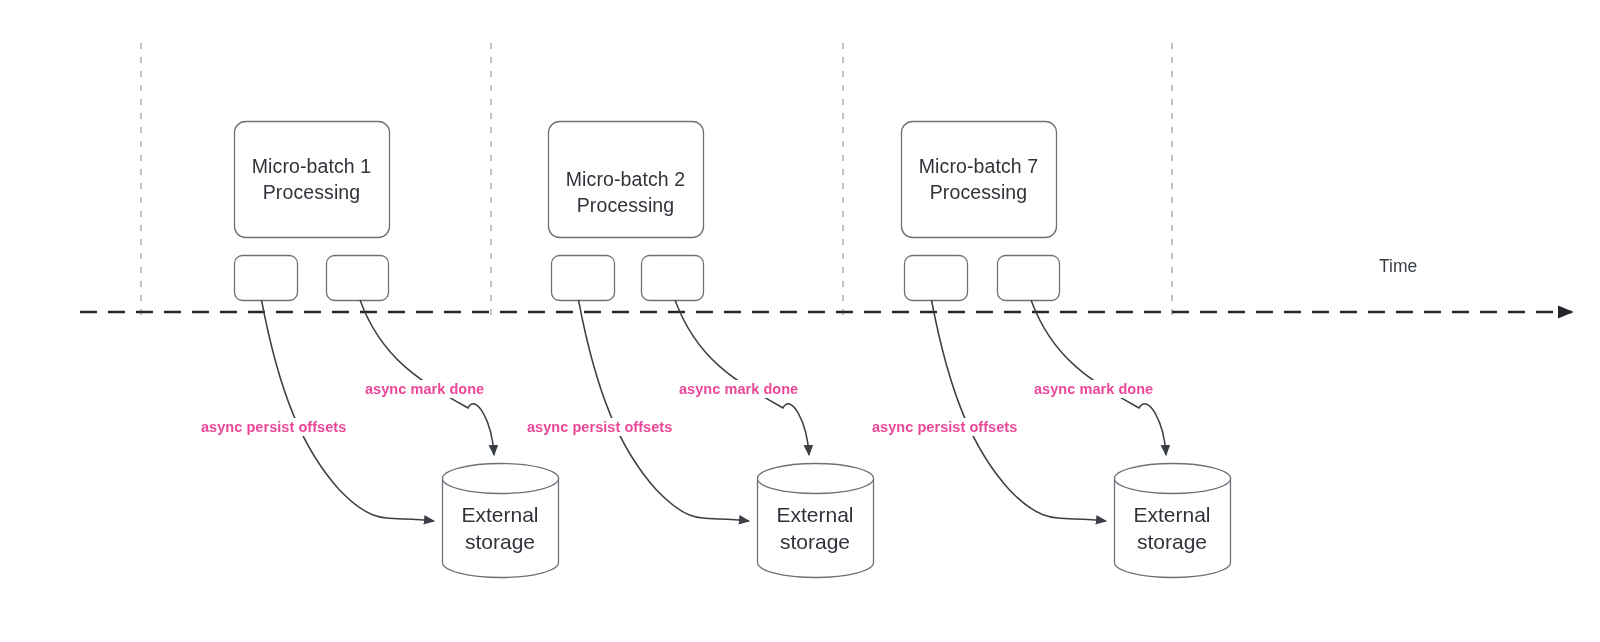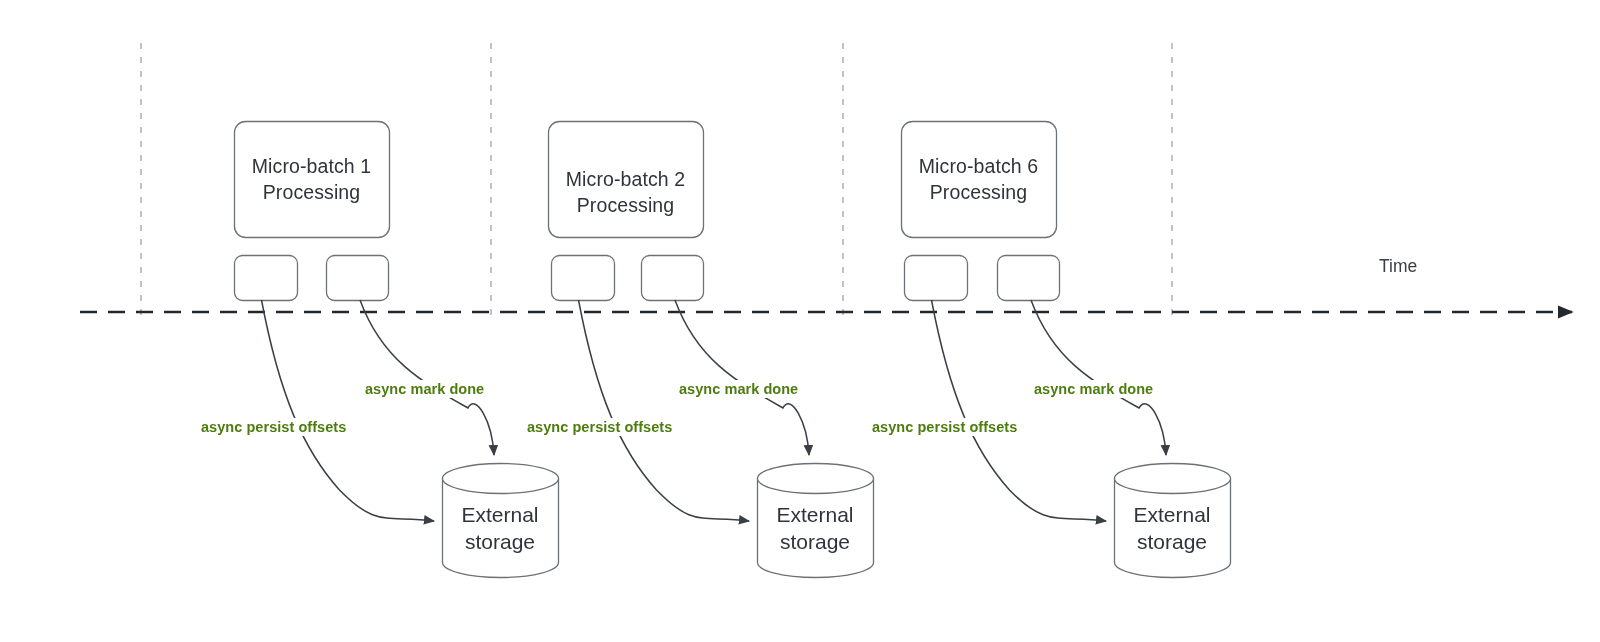--- a/index.html
+++ b/index.html
@@ -29,21 +29,21 @@
     letter-spacing:0.1px;
   }
   .storage-label{
     font-size:21px;
     line-height:27px;
   }
   .edge-label{
     position:absolute;
     font-size:14.5px;
     font-weight:bold;
-    color:#4d7c0f;
+    color:#ec4899;
     white-space:nowrap;
     letter-spacing:0.05px;
   }
   .axis-label{
     position:absolute;
     font-size:17.5px;
     color:#3a3f46;
     white-space:nowrap;
     margin-left:44px;
   }
@@ -126,21 +126,21 @@
       <div class="node-text storage-label" style="left: 442px; top: 479px; width: 116px; height: 98px;">External
 storage</div>
       <div class="edge-label" style="left: 198px; top: 418px; background: rgb(255, 255, 255); padding: 1px 3px;">async persist offsets</div>
       <div class="edge-label" style="left: 362px; top: 380px; background: rgb(255, 255, 255); padding: 1px 3px;">async mark done</div>
       <div class="node-text batch-label" style="left: 548px; top: 104px; width: 155px; height: 116px; margin-top: 30px;">Micro-batch 2
 Processing</div>
       <div class="node-text storage-label" style="left: 757px; top: 479px; width: 116px; height: 98px;">External
 storage</div>
       <div class="edge-label" style="left: 524px; top: 418px; background: rgb(255, 255, 255); padding: 1px 3px;">async persist offsets</div>
       <div class="edge-label" style="left: 676px; top: 380px; background: rgb(255, 255, 255); padding: 1px 3px;">async mark done</div>
-      <div class="node-text batch-label" style="left: 901px; top: 121px; width: 155px; height: 116px;">Micro-batch 6
+      <div class="node-text batch-label" style="left: 901px; top: 121px; width: 155px; height: 116px;">Micro-batch 7
 Processing</div>
       <div class="node-text storage-label" style="left: 1114px; top: 479px; width: 116px; height: 98px;">External
 storage</div>
       <div class="edge-label" style="left: 869px; top: 418px; background: rgb(255, 255, 255); padding: 1px 3px;">async persist offsets</div>
       <div class="edge-label" style="left: 1031px; top: 380px; background: rgb(255, 255, 255); padding: 1px 3px;">async mark done</div>
     </div>
 
   <div class="axis-label" id="time-label" style="left:1335px;top:256px;">Time</div>
 
 </div>

